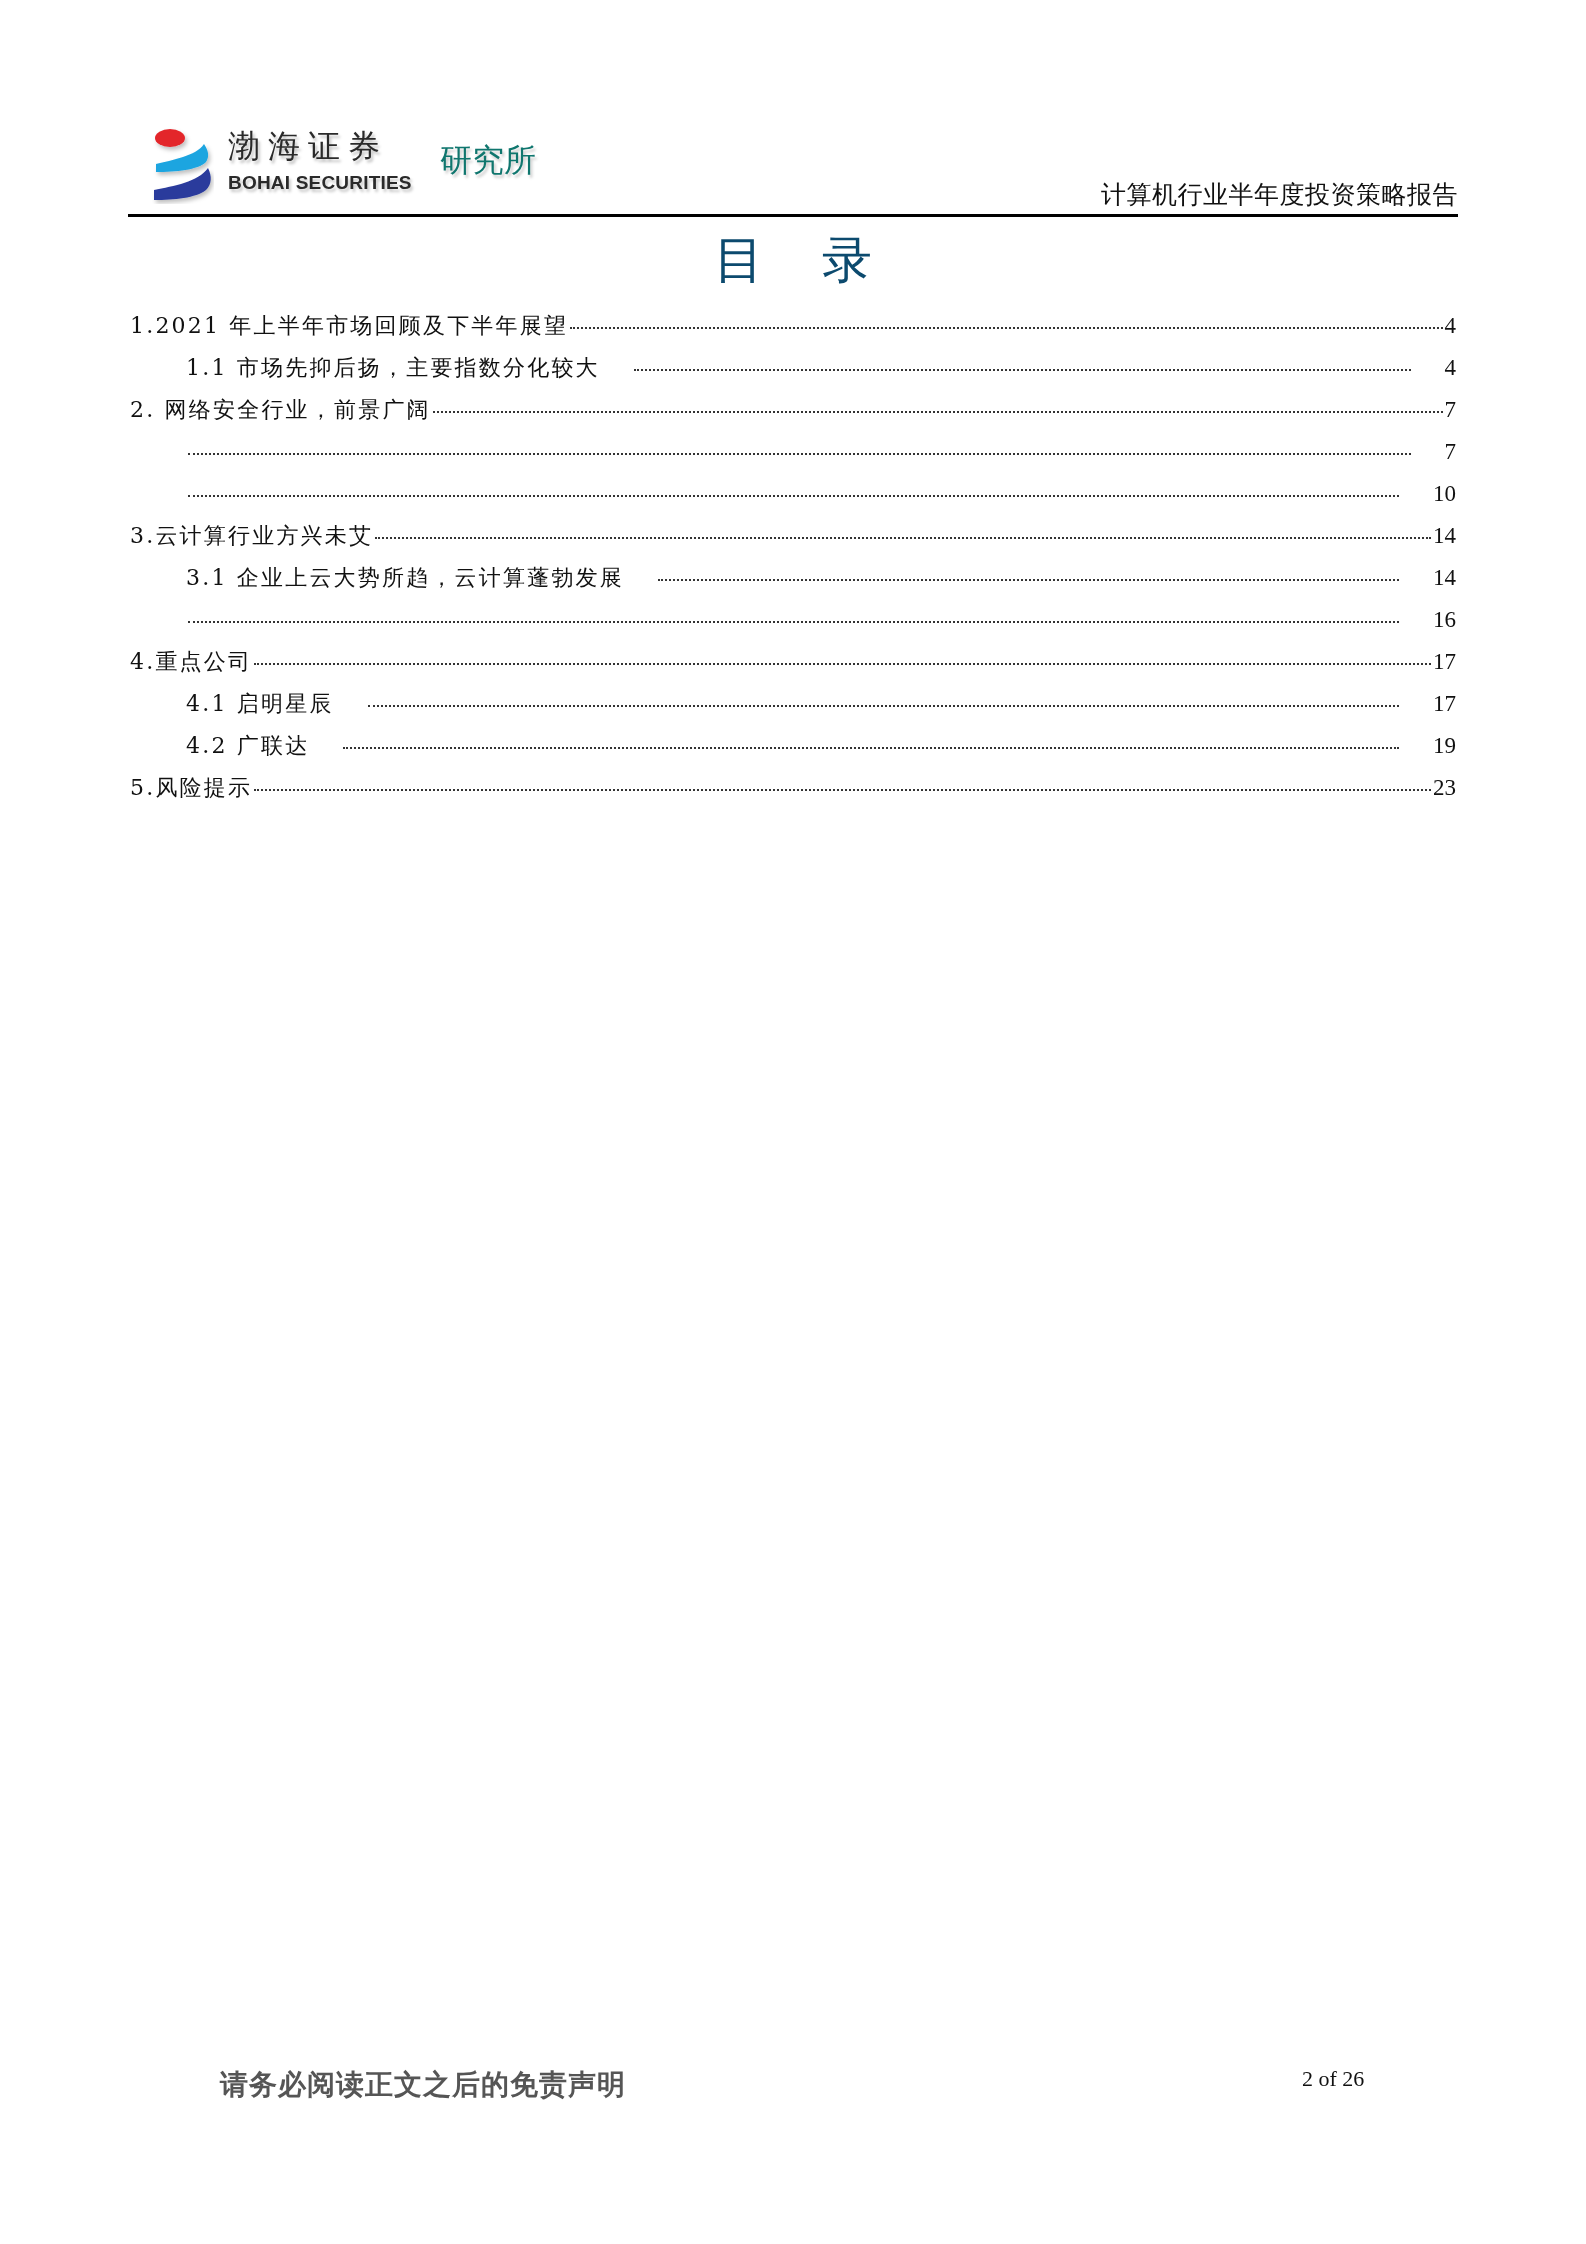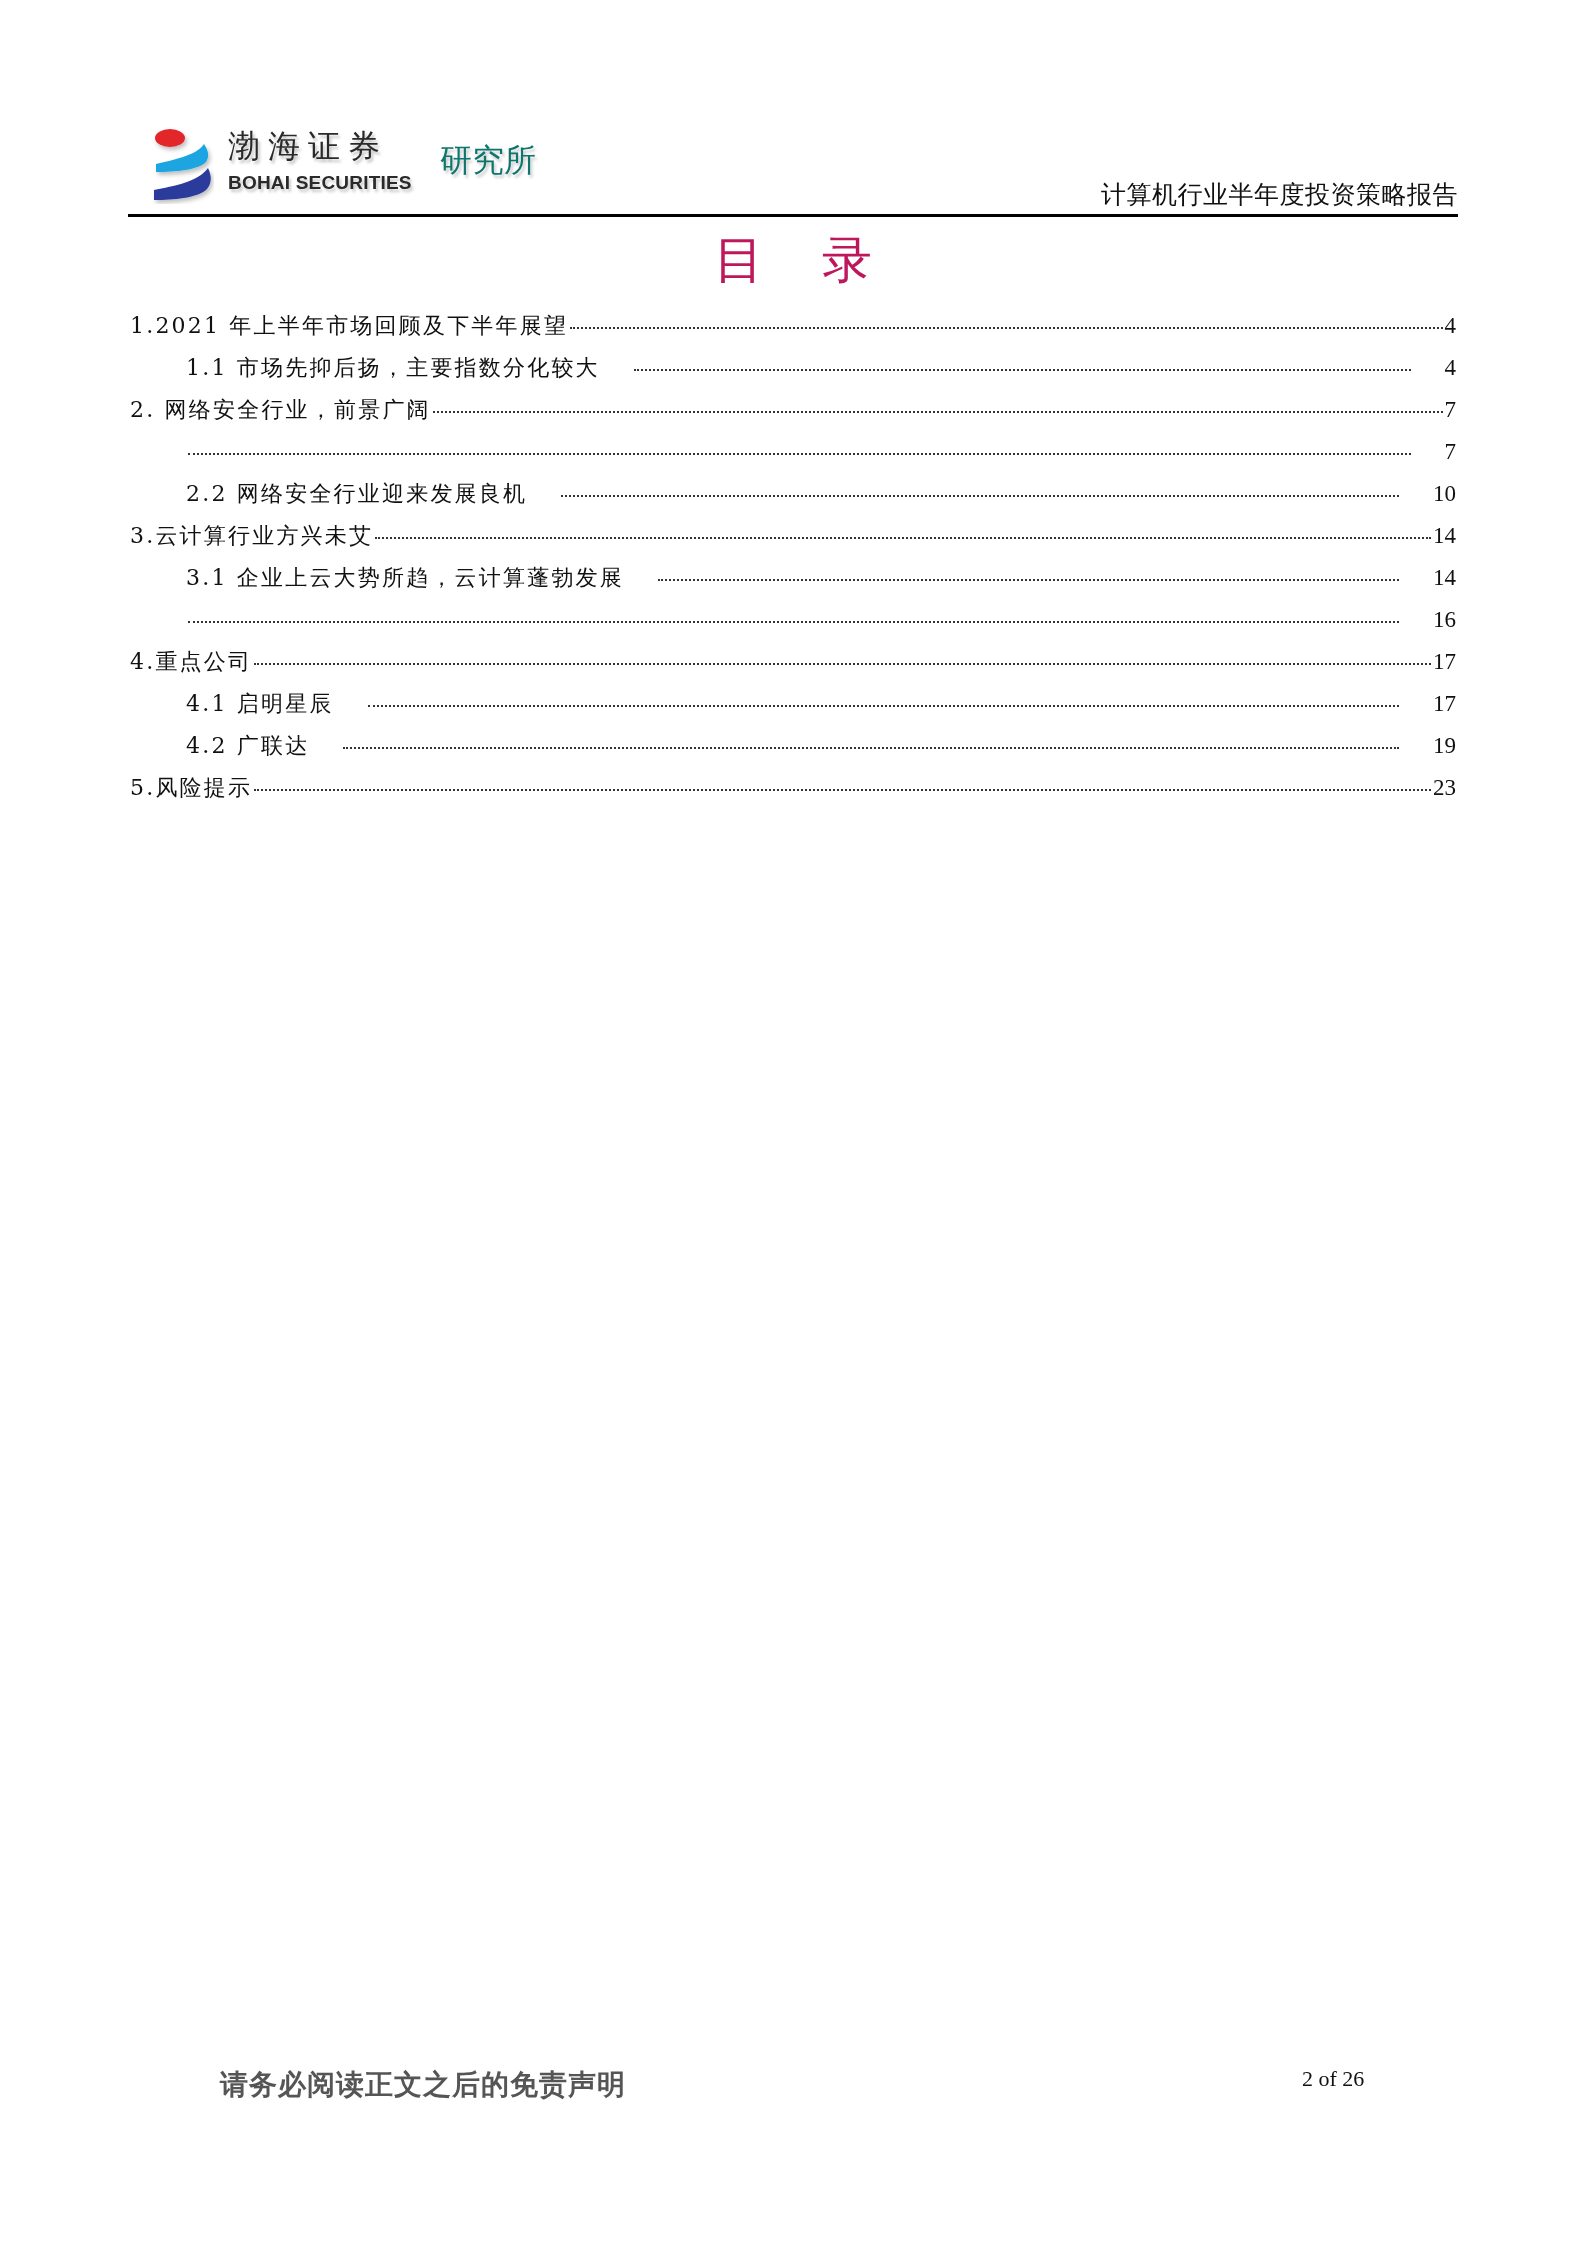--- a/index.html
+++ b/index.html
@@ -19,21 +19,21 @@
                font-family: "DejaVu Sans", sans-serif; color: #0f766e; line-height: 36px;
                text-shadow: 2px 3px 3px rgba(0,0,0,0.22); white-space: nowrap; }
   .report-type { position: absolute; right: 0; top: 68px; font-size: 25px; font-weight: normal;
                  font-family: "DejaVu Sans", sans-serif; color: #111; white-space: nowrap;
                  letter-spacing: 0.5px; }
   .header-rule { position: absolute; left: 0; right: 0; top: 104px; height: 3px; background: #000; }
 
   
   .toc-title { position: absolute; left: 0; width: 1586px; top: 228px; text-align: center;
                font-size: 50px; line-height: 64px; letter-spacing: 58px; text-indent: 58px;
-               font-family: "DejaVu Serif", serif; color: #be185d; }
+               font-family: "DejaVu Serif", serif; color: #0c4a6e; }
 
   
   .toc { position: absolute; left: 130px; top: 305px; width: 1326px; }
   .toc-row { display: flex; align-items: baseline; height: 42px; font-size: 22px; line-height: 42px;
              color: #111; letter-spacing: 2.2px; }
   .toc-row.level-2 { padding-left: 56px; gap: 32px; }
   .toc-label { white-space: nowrap; flex: 0 0 auto; }
   .toc-leader { flex: 1 1 auto; margin: 0 2px; height: 1px; align-self: baseline;
                 border-bottom: 2px dotted #333; transform: translateY(-4px); min-width: 10px; }
   .toc-page { flex: 0 0 auto; letter-spacing: 0; font-family: "Liberation Serif", serif; font-size: 23px; }
@@ -83,21 +83,20 @@
     <div class="toc-row level-1">
       <span class="toc-label">2. 网络安全行业，前景广阔</span>
       <span class="toc-leader"></span>
       <span class="toc-page">7</span>
     </div>
     <div class="toc-row level-2">
       <span class="toc-leader"></span>
       <span class="toc-page">7</span>
     </div>
     <div class="toc-row level-2">
-      <span class="toc-label">2.2  网络安全行业迎来发展良机</span>
       <span class="toc-leader"></span>
       <span class="toc-page">10</span>
     </div>
     <div class="toc-row level-1">
       <span class="toc-label">3.云计算行业方兴未艾</span>
       <span class="toc-leader"></span>
       <span class="toc-page">14</span>
     </div>
     <div class="toc-row level-2">
       <span class="toc-label">3.1 企业上云大势所趋，云计算蓬勃发展</span>

